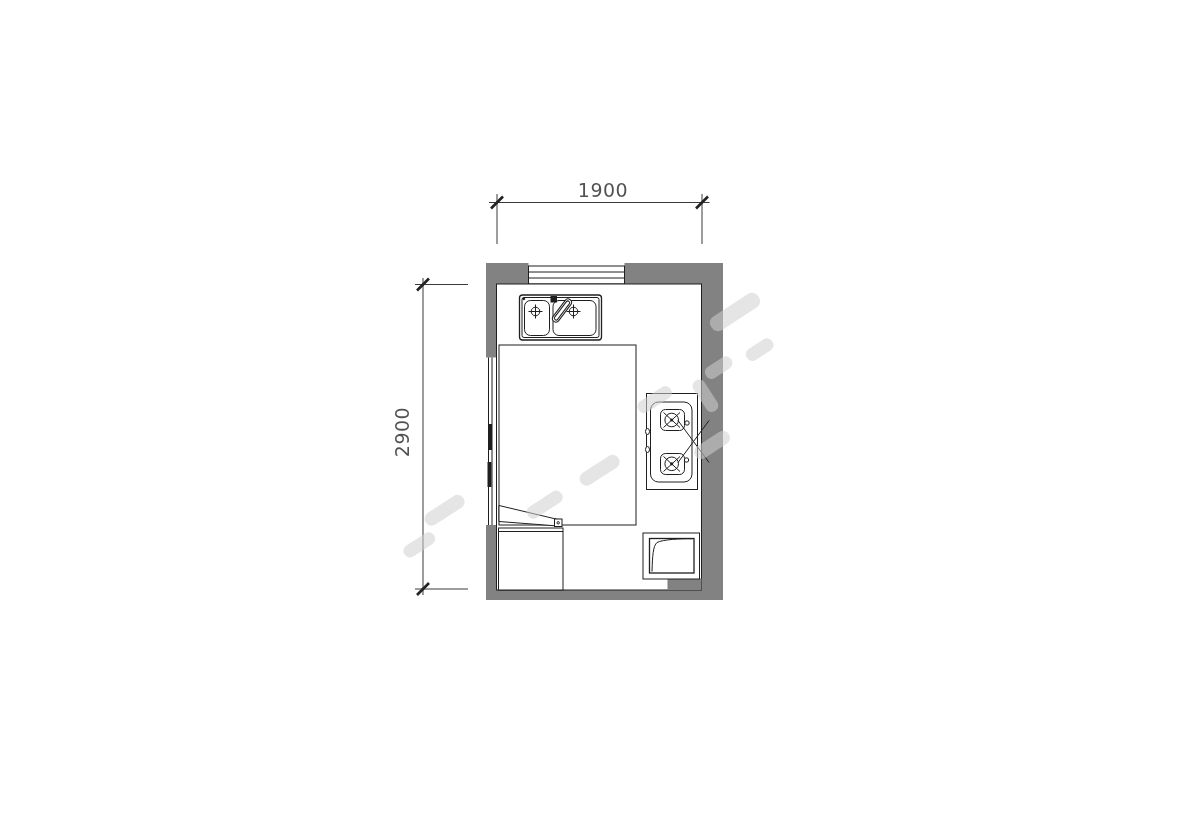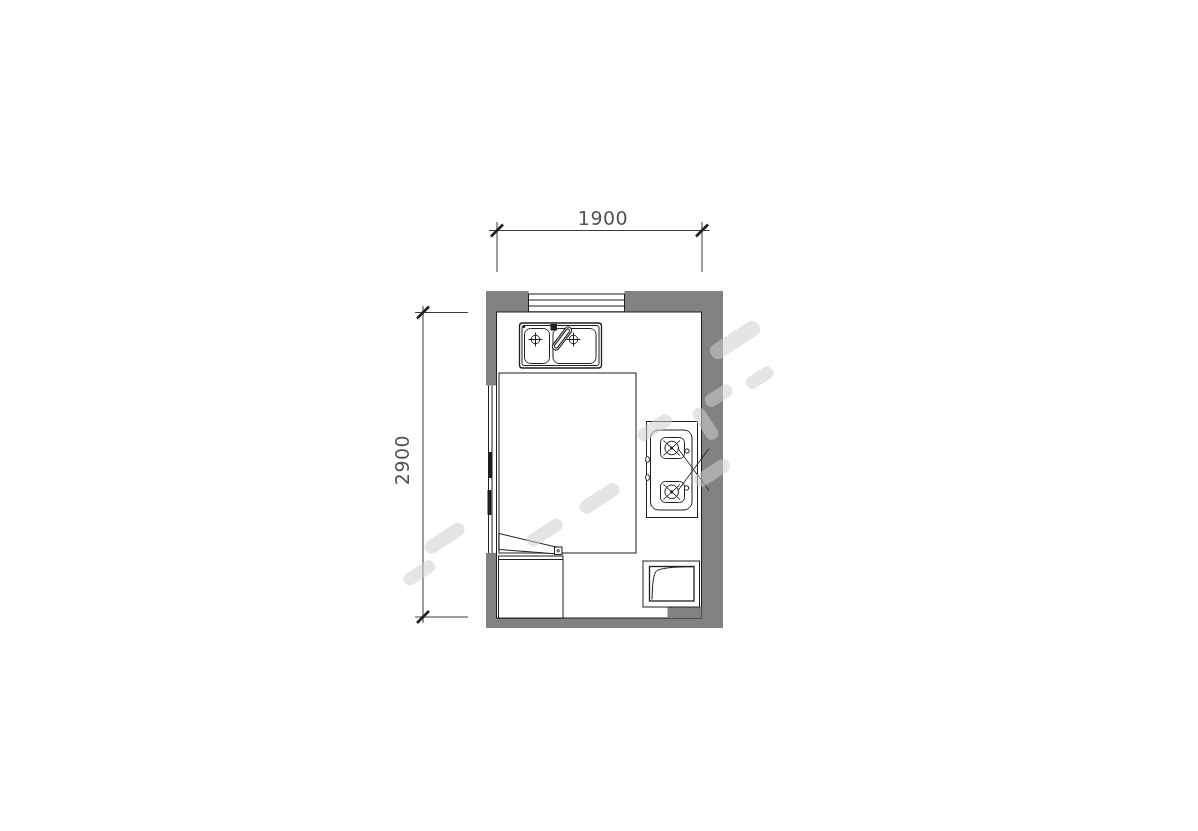--- a/index.html
+++ b/index.html
@@ -1,17 +1,17 @@
 <!DOCTYPE html>
 <html><head>
 <meta charset="utf-8">
 <style>
   html,body{margin:0;padding:0;background:#ffffff;}
   #canvas{position:relative;width:1198px;height:694px;background:#ffffff;overflow:hidden;
-          font-family:"DejaVu Sans",sans-serif;margin-top:28px;}
+          font-family:"DejaVu Sans",sans-serif;}
   svg{position:absolute;left:0;top:0;}
   .ln  {stroke:#1f1f1f;stroke-width:1;fill:none;}
   .lnw {stroke:#1f1f1f;stroke-width:1;fill:#ffffff;}
   .ln12{stroke:#1f1f1f;stroke-width:1.3;fill:none;}
   .lnw12{stroke:#1f1f1f;stroke-width:1.3;fill:#ffffff;}
   .fillb{fill:#1f1f1f;stroke:none;}
   .dimln{stroke:#3a3a3a;stroke-width:1;fill:none;}
   .tick {stroke:#222222;stroke-width:2.6;}
   text.dim{font-family:"DejaVu Sans",sans-serif;font-size:19px;letter-spacing:.5px;opacity:.88;}
 </style>

